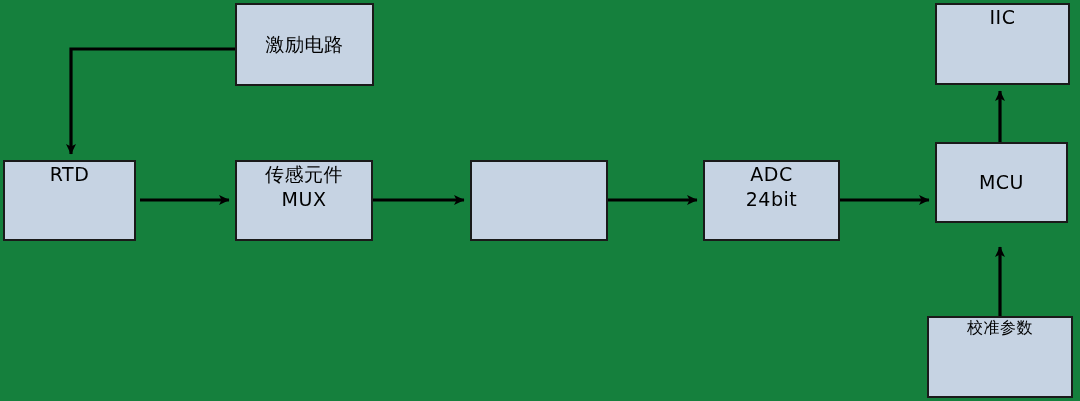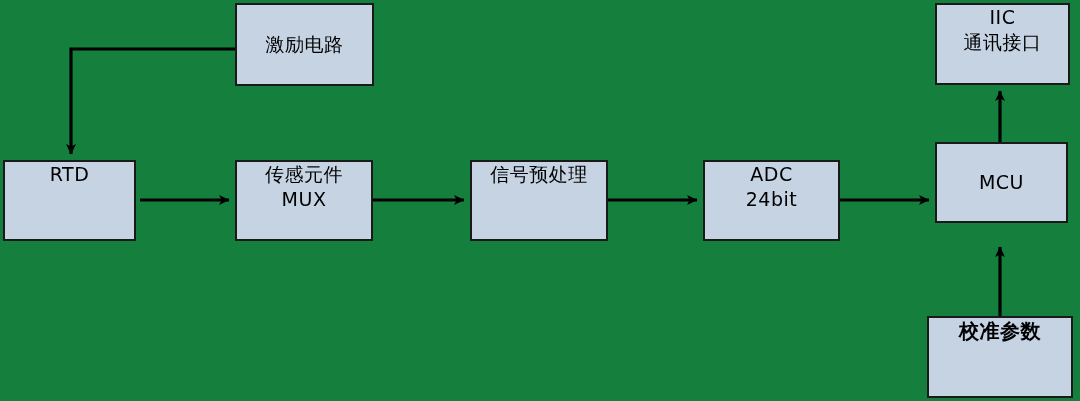--- a/index.html
+++ b/index.html
@@ -50,21 +50,21 @@
   }
   
   #node-excitation { left: 235px; top: 3px;   width: 139px; height: 83px; }
   #node-rtd        { left: 3px;   top: 160px; width: 133px; height: 81px; }
   #node-mux        { left: 235px; top: 160px; width: 138px; height: 81px; }
   #node-signal     { left: 470px; top: 160px; width: 138px; height: 81px; }
   #node-adc        { left: 703px; top: 160px; width: 137px; height: 81px; }
   #node-mcu        { left: 935px; top: 142px; width: 133px; height: 81px; }
   #node-iic        { left: 935px; top: 3px;   width: 135px; height: 82px; }
   #node-calib      { left: 927px; top: 316px; width: 146px; height: 82px; }
-  #node-calib      { font-size: 20px; font-weight: bold; }
+  #node-calib      { font-size: 16px; }
 </style>
 </head>
 <body>
 
 <div id="diagram-root">
 
   <svg id="edge-layer" viewBox="0 0 1080 401" width="1080" height="401" xmlns="http://www.w3.org/2000/svg">
     <defs>
       <marker id="arrow-right" markerWidth="11" markerHeight="11" refX="10" refY="5.5" orient="auto" markerUnits="userSpaceOnUse">
         <path d="M0,0.5 L10.5,5.5 L0,10.5 L2.6,5.5 Z" fill="#000000"></path>
@@ -99,34 +99,32 @@
   <div class="node" id="node-rtd">
     <span class="line1">RTD</span>
   </div>
 
   <div class="node" id="node-mux">
     <span class="line1">传感元件</span>
     <span class="line2">MUX</span>
   </div>
 
   <div class="node" id="node-signal">
-    <span class="line1">信号预处理</span>
   </div>
 
   <div class="node" id="node-adc">
     <span class="line1">ADC</span>
     <span class="line2">24bit</span>
   </div>
 
   <div class="node single" id="node-mcu">
     <span class="line1">MCU</span>
   </div>
 
   <div class="node" id="node-iic">
     <span class="line1">IIC</span>
-    <span class="line2">通讯接口</span>
   </div>
 
   <div class="node" id="node-calib">
     <span class="line1">校准参数</span>
   </div>
 
 </div>
 
 </body></html>

